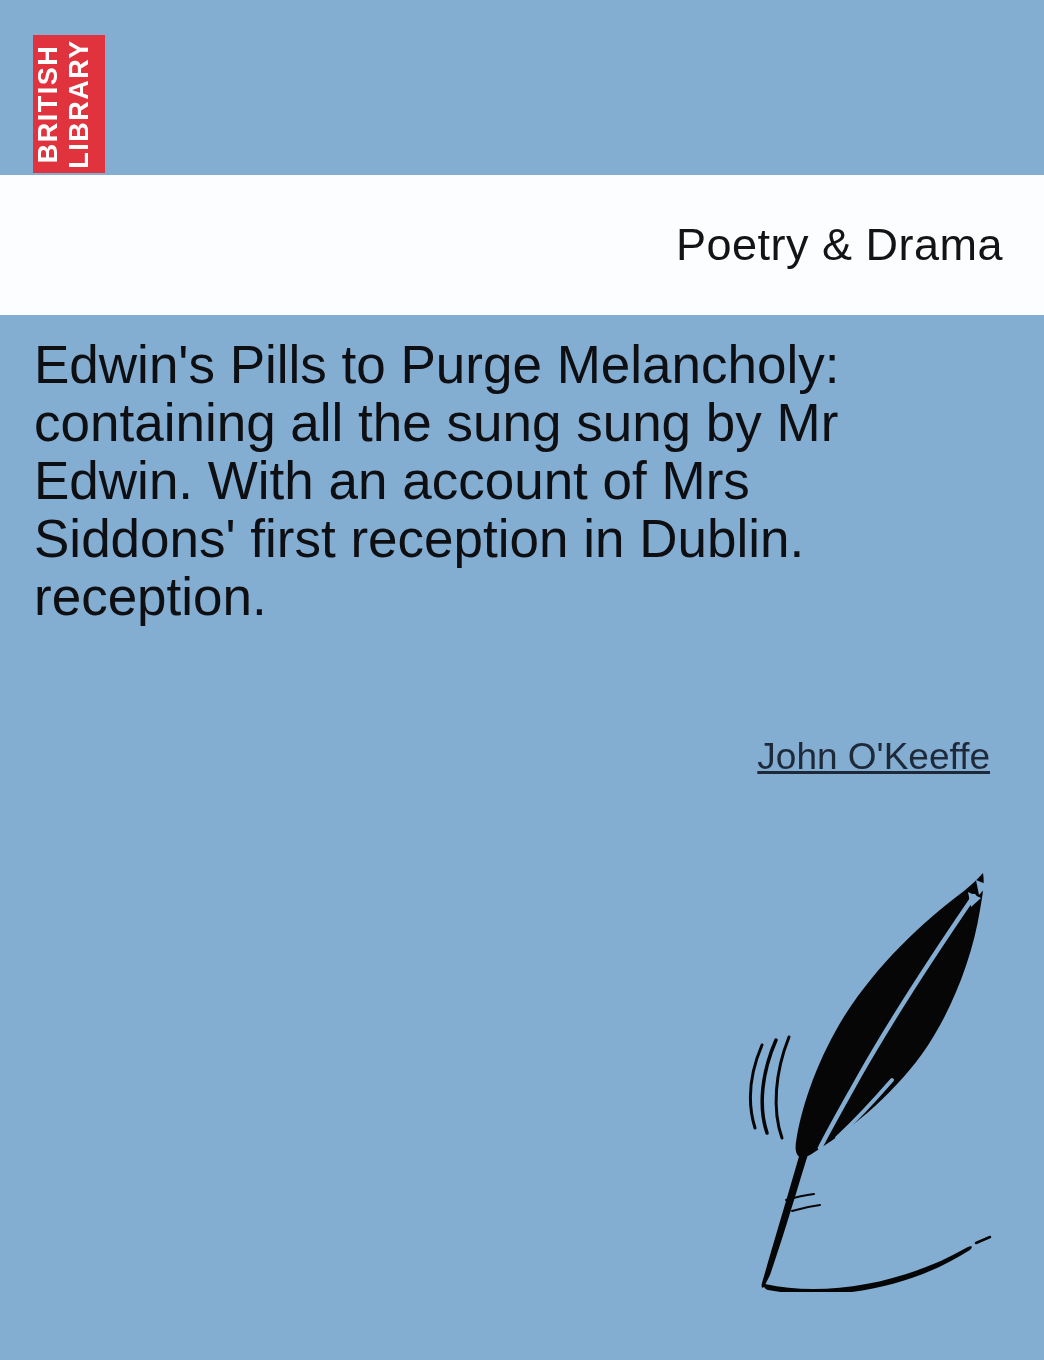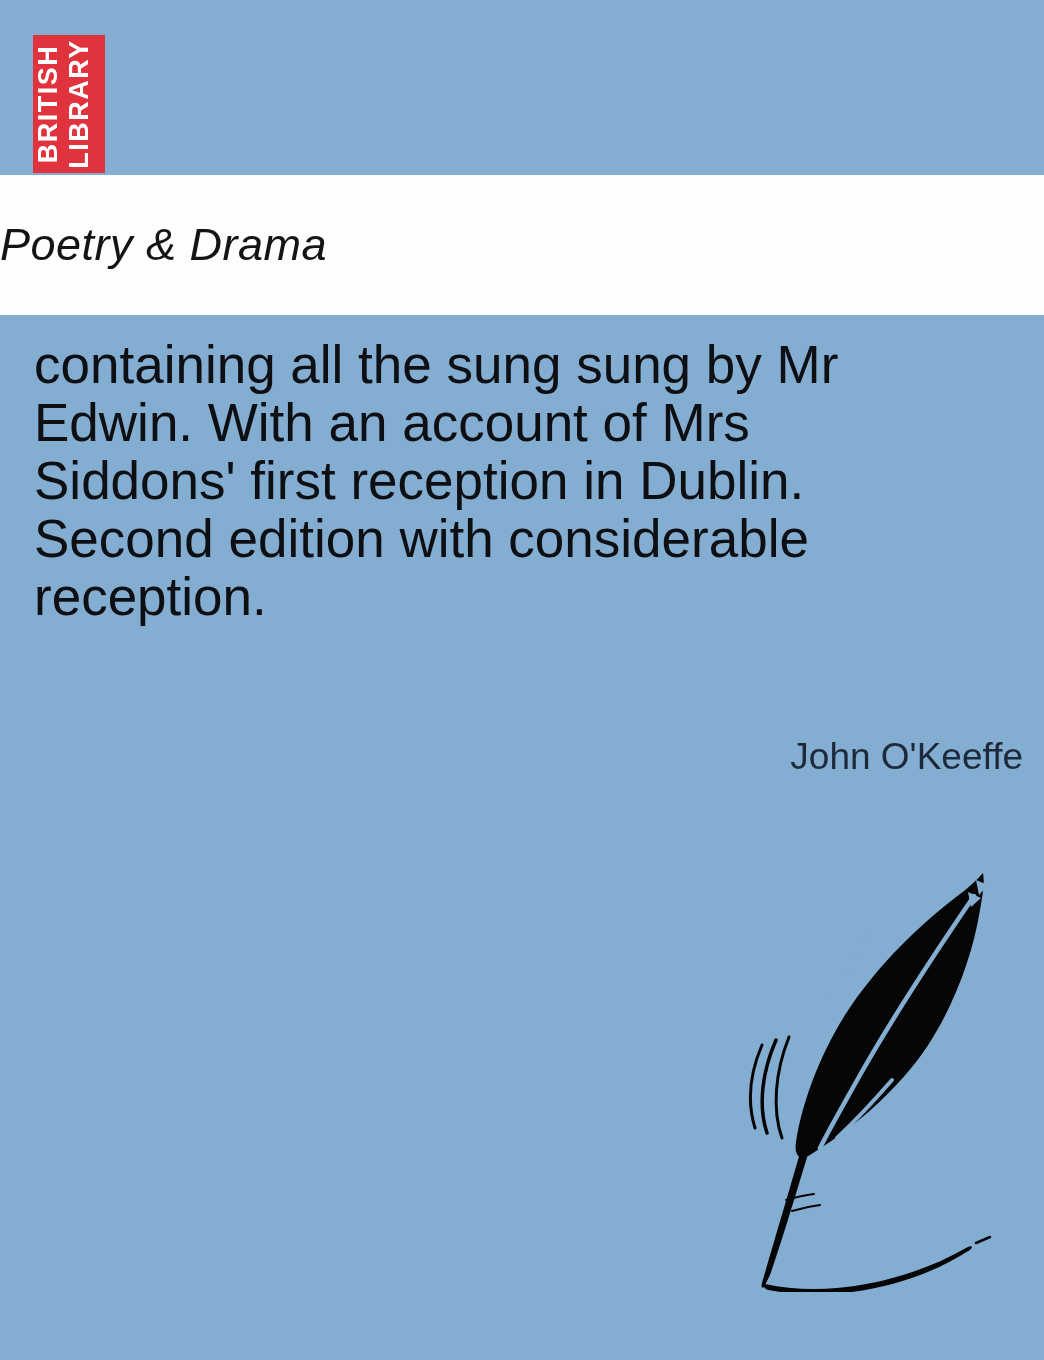--- a/index.html
+++ b/index.html
@@ -42,23 +42,22 @@
   
   .category-band {
     position: absolute;
     left: 0;
     top: 175px;
     width: 100%;
     height: 140px;
     background: #fcfdfe;
     display: flex;
     align-items: center;
-    justify-content: flex-start;
+    justify-content: flex-end;
     padding-right: 41px;
-    font-style: italic;
   }
   .category-band .label {
     color: #141414;
     font-size: 45px;
     letter-spacing: 0.5px;
   }
 
   
   .title-block {
     position: absolute;
@@ -71,23 +70,24 @@
     letter-spacing: 0px;
   }
 
   
   .author-line {
     position: absolute;
     left: 0;
     top: 736px;
     width: 100%;
     text-align: right;
-    padding-right: 21px;
+    padding-right: 54px;
     color: #1e2a3a;
     font-size: 37px;
+    text-decoration: underline;
   }
 
   
   .quill-wrap {
     position: absolute;
     left: 742px;
     top: 868px;
     width: 250px;
     height: 424px;
   }
@@ -103,24 +103,24 @@
       <div>BRITISH</div>
       <div>LIBRARY</div>
     </div>
   </div>
 
   <div class="category-band">
     <span class="label">Poetry &amp; Drama</span>
   </div>
 
   <div class="title-block">
+    <div>Edwin's Pills to Purge Melancholy:</div>
     <div>containing all the sung sung by Mr</div>
     <div>Edwin. With an account of Mrs</div>
     <div>Siddons' first reception in Dublin.</div>
-    <div>Second edition with considerable</div>
     <div>reception.</div>
   </div>
 
   <div class="author-line">John O'Keeffe</div>
 
   <div class="quill-wrap">
     <svg viewBox="0 0 250 420" xmlns="http://www.w3.org/2000/svg">
 
       <path fill="#060606" d="M 241 3
         C 235 10, 228 16, 222 21

